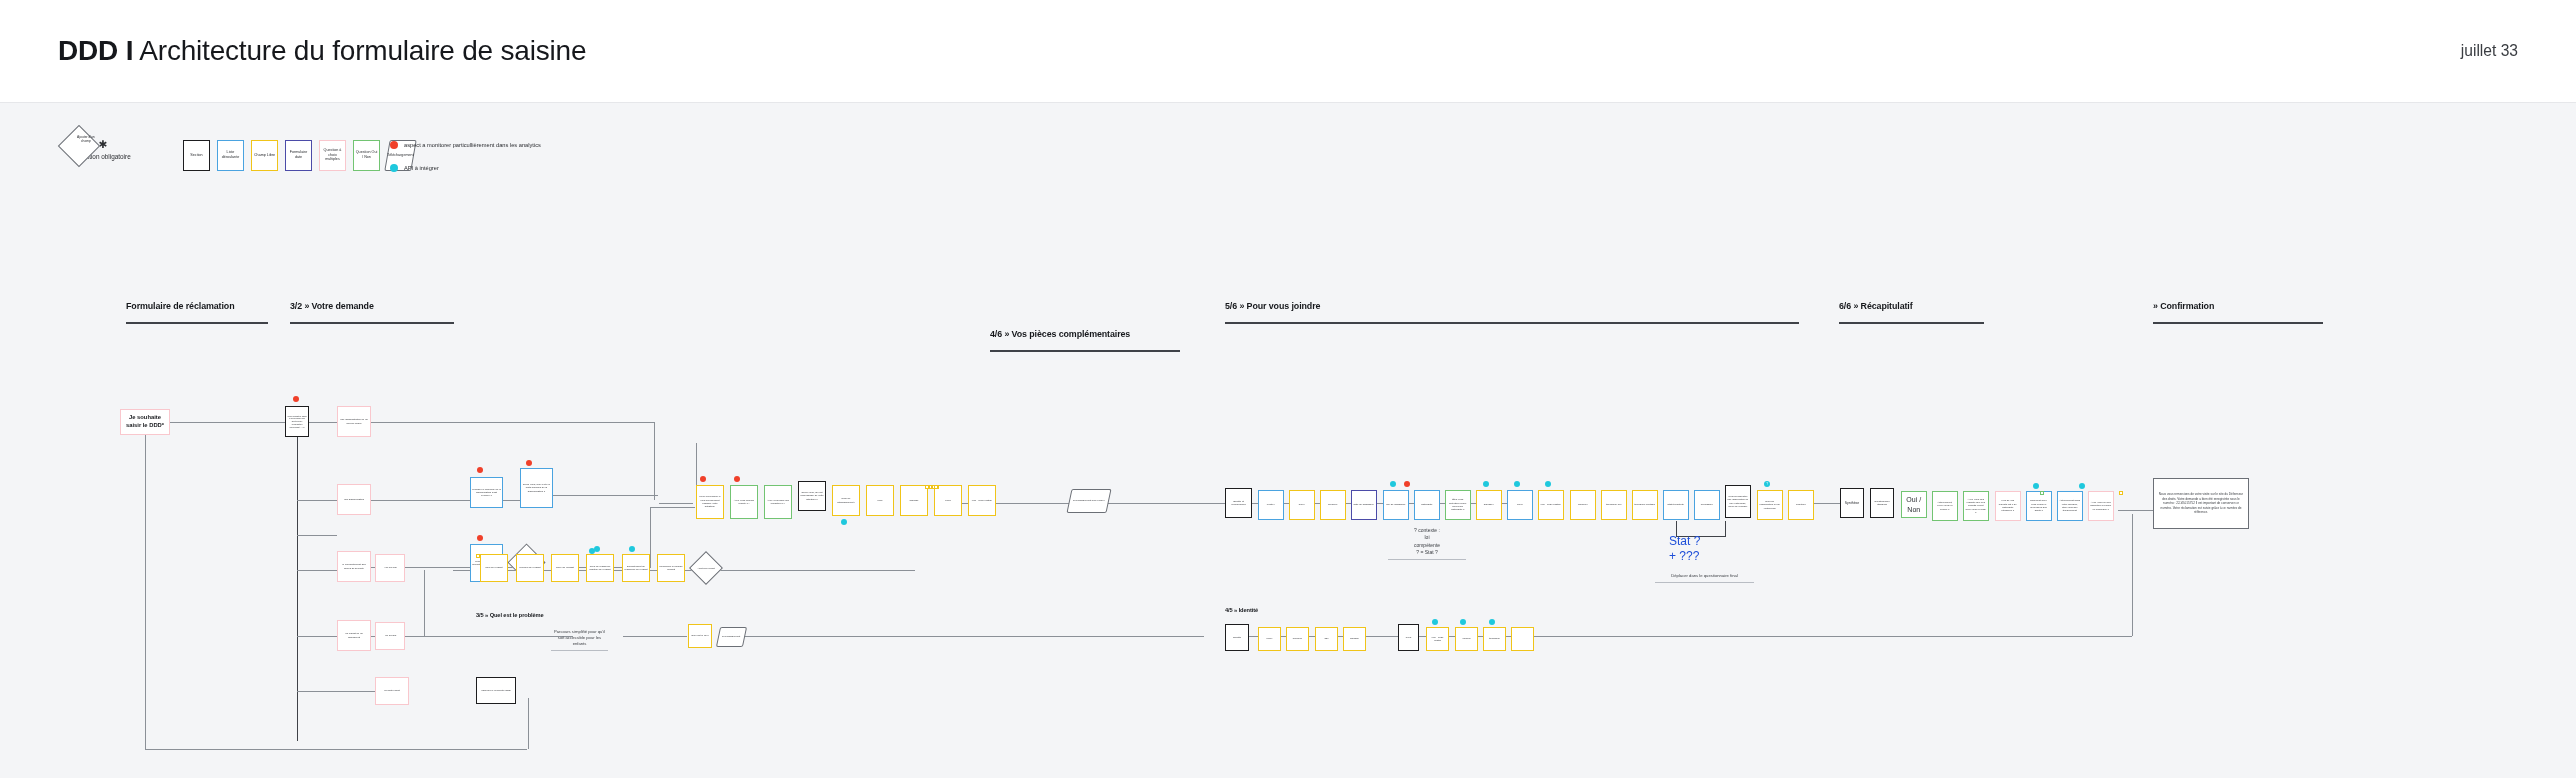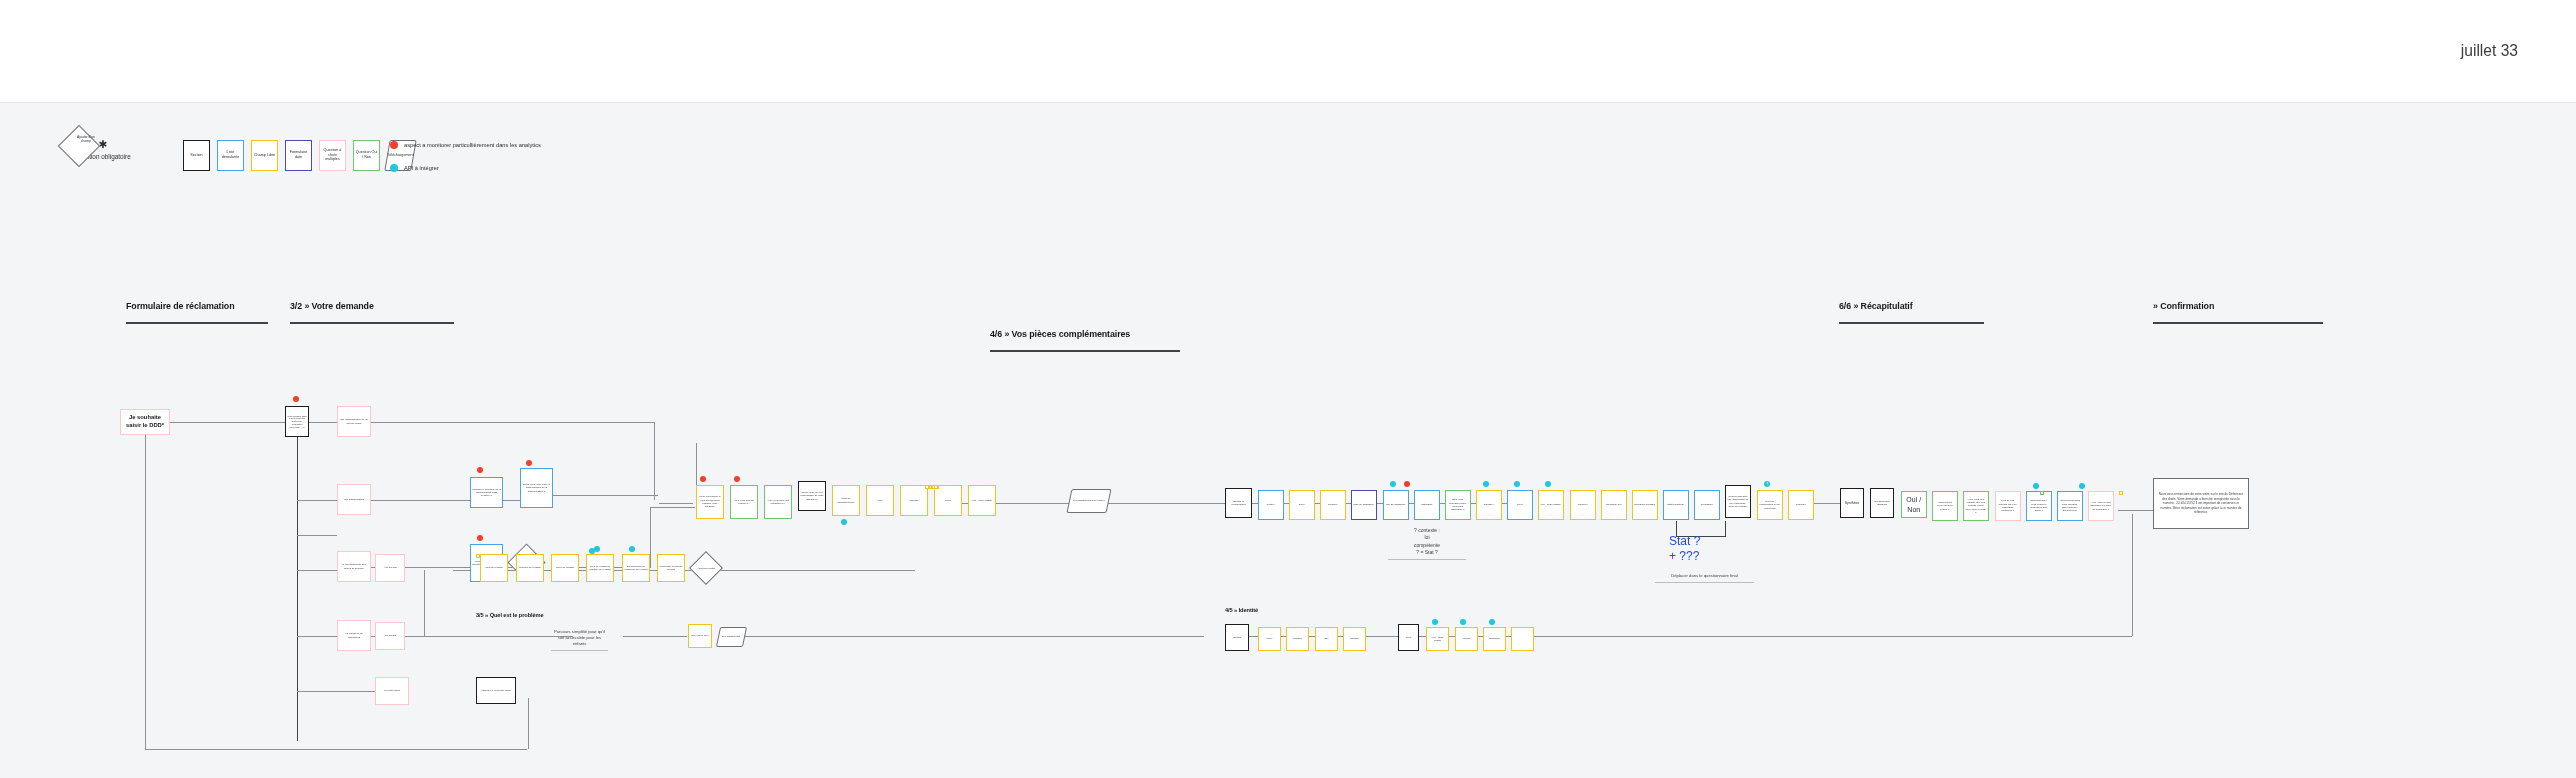--- a/index.html
+++ b/index.html
@@ -133,20 +133,24 @@
   .dot {
     position:absolute; width:6.4px; height:6.4px; border-radius:50%;
     z-index:6;
   }
   .dot.api { font-size:3.5px; color:#fff; text-align:center; line-height:6.4px; }
 </style>
 </head>
 <body>
 
 <div id="header">
+  <div id="title">
+    <span class="b">DDD I</span>
+    <span class="n">Architecture du formulaire de saisine</span>
+  </div>
   <div id="date">juillet 33</div>
 </div>
 
 <div id="canvas">
 
   <div id="legend">
     <div class="lg-star">
       <span class="st">✱</span>
       <span>question obligatoire</span>
     </div>
@@ -184,20 +188,24 @@
   <div class="sec-head" style="left:126px;top:198px;width:142px;">
     <div class="lbl">Formulaire de réclamation</div>
       <div class="rule"></div>
   </div>
   <div class="sec-head" style="left:290px;top:198px;width:164px;">
     <div class="lbl">3/2  » Votre demande</div>
       <div class="rule"></div>
   </div>
   <div class="sec-head" style="left:990px;top:198px;width:190px;margin-top:28px;">
     <div class="lbl">4/6  » Vos pièces complémentaires</div>
+      <div class="rule"></div>
+  </div>
+  <div class="sec-head" style="left:1225px;top:198px;width:574px;">
+    <div class="lbl">5/6  » Pour vous joindre</div>
       <div class="rule"></div>
   </div>
   <div class="sec-head" style="left:1839px;top:198px;width:145px;">
     <div class="lbl">6/6  » Récapitulatif</div>
       <div class="rule"></div>
   </div>
   <div class="sec-head" style="left:2153px;top:198px;width:170px;">
     <div class="lbl">» Confirmation</div>
       <div class="rule"></div>
   </div>

